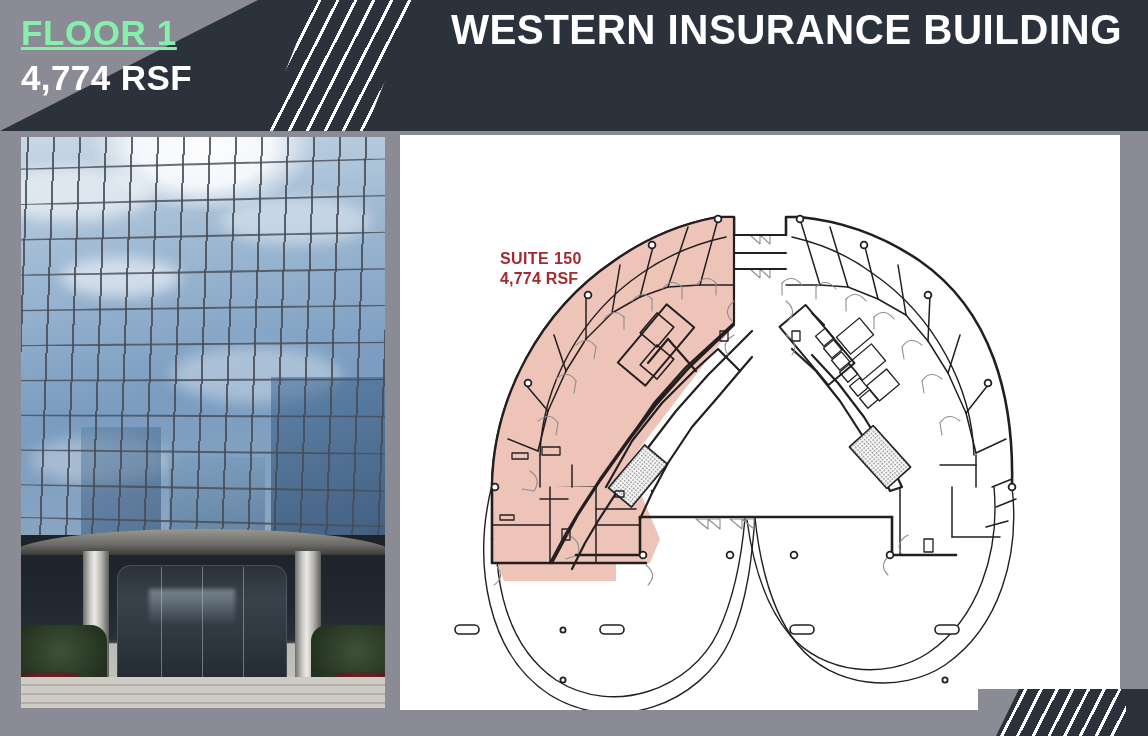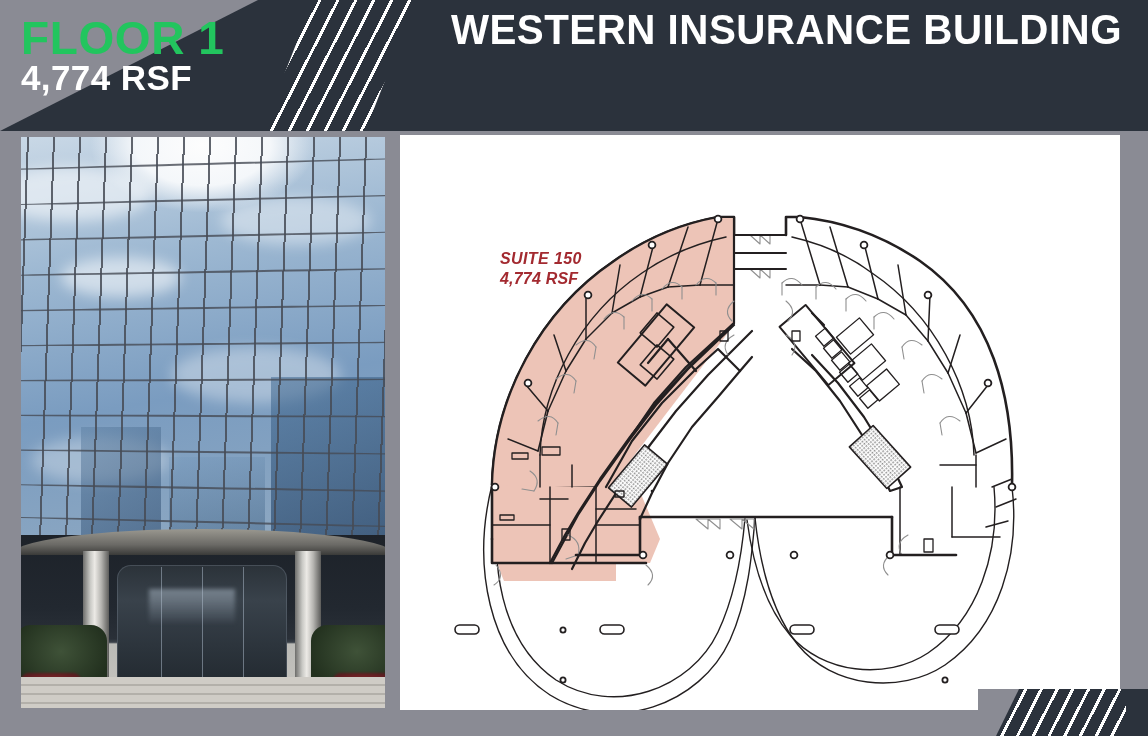--- a/index.html
+++ b/index.html
@@ -43,26 +43,27 @@
     left: 0; top: 0;
     width: 340px;
     height: 131px;
     background: #8a8b94;
     clip-path: polygon(0 0, 258px 0, 0 131px);
   }
 
   .floor-title {
     position: absolute;
     left: 21px; top: 14px;
-    color: #22c55e;
-    font-size: 46px;
+    color: #86efac;
+    font-size: 35px;
     font-weight: bold;
     letter-spacing: 0.6px;
     line-height: 1.08;
     white-space: nowrap;
+    text-decoration: underline;
   }
   .floor-rsf {
     position: absolute;
     left: 21px; top: 59px;
     color: #ffffff;
     font-size: 35px;
     font-weight: bold;
     letter-spacing: 0.4px;
     line-height: 1.08;
     white-space: nowrap;
@@ -219,21 +220,20 @@
 
   .suite-label {
     position: absolute;
     left: 100px; top: 114px;
     color: #a32a30;
     font-size: 16px;
     font-weight: bold;
     letter-spacing: 0.4px;
     line-height: 1.22;
     white-space: nowrap;
-    font-style: italic;
   }
   .suite-label .l2 { letter-spacing: 0.2px; }
 
   
   .footer-corner {
     position: absolute;
     right: 0; bottom: 0;
     width: 170px;
     height: 47px;
     overflow: hidden;

